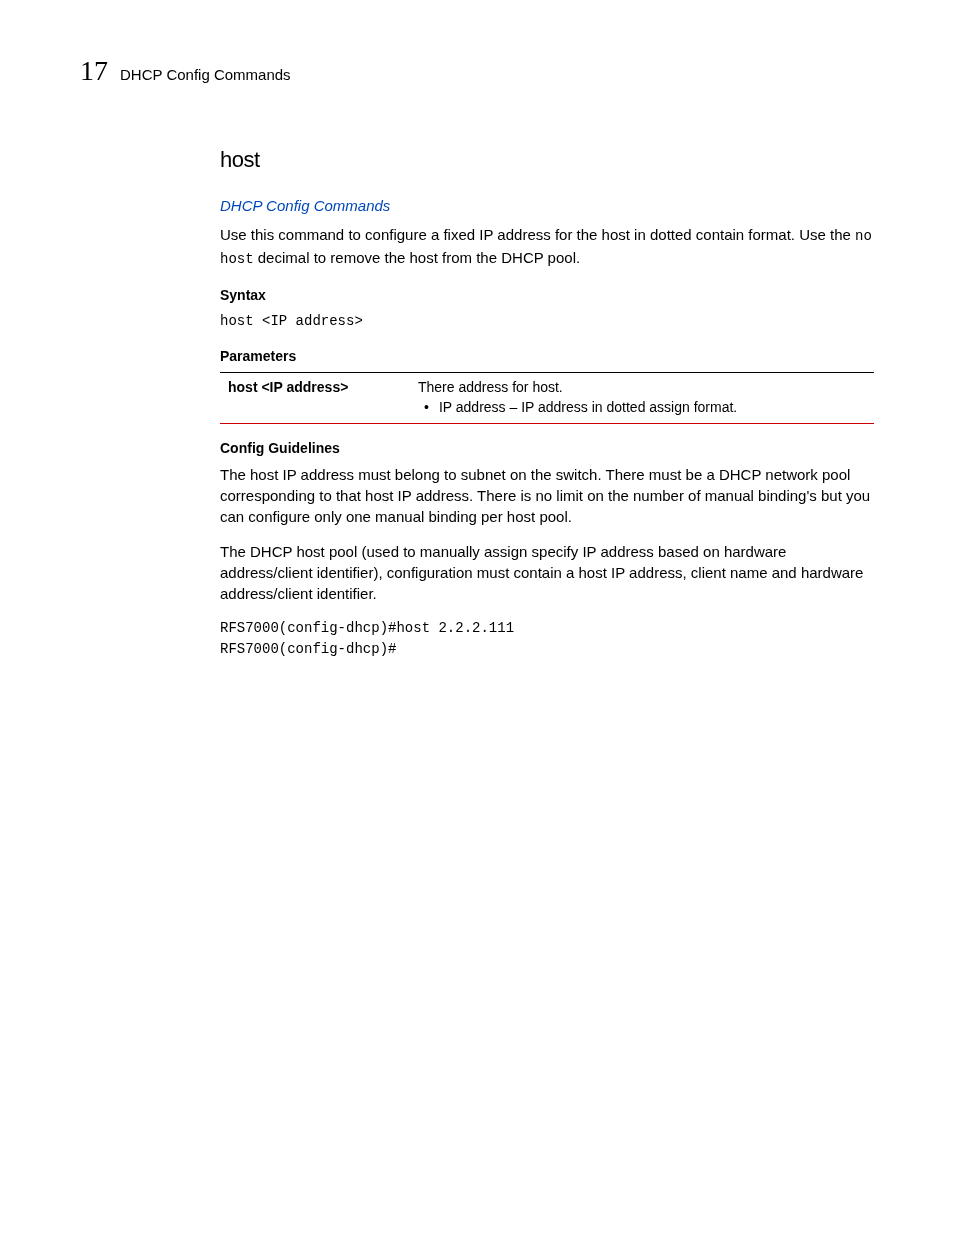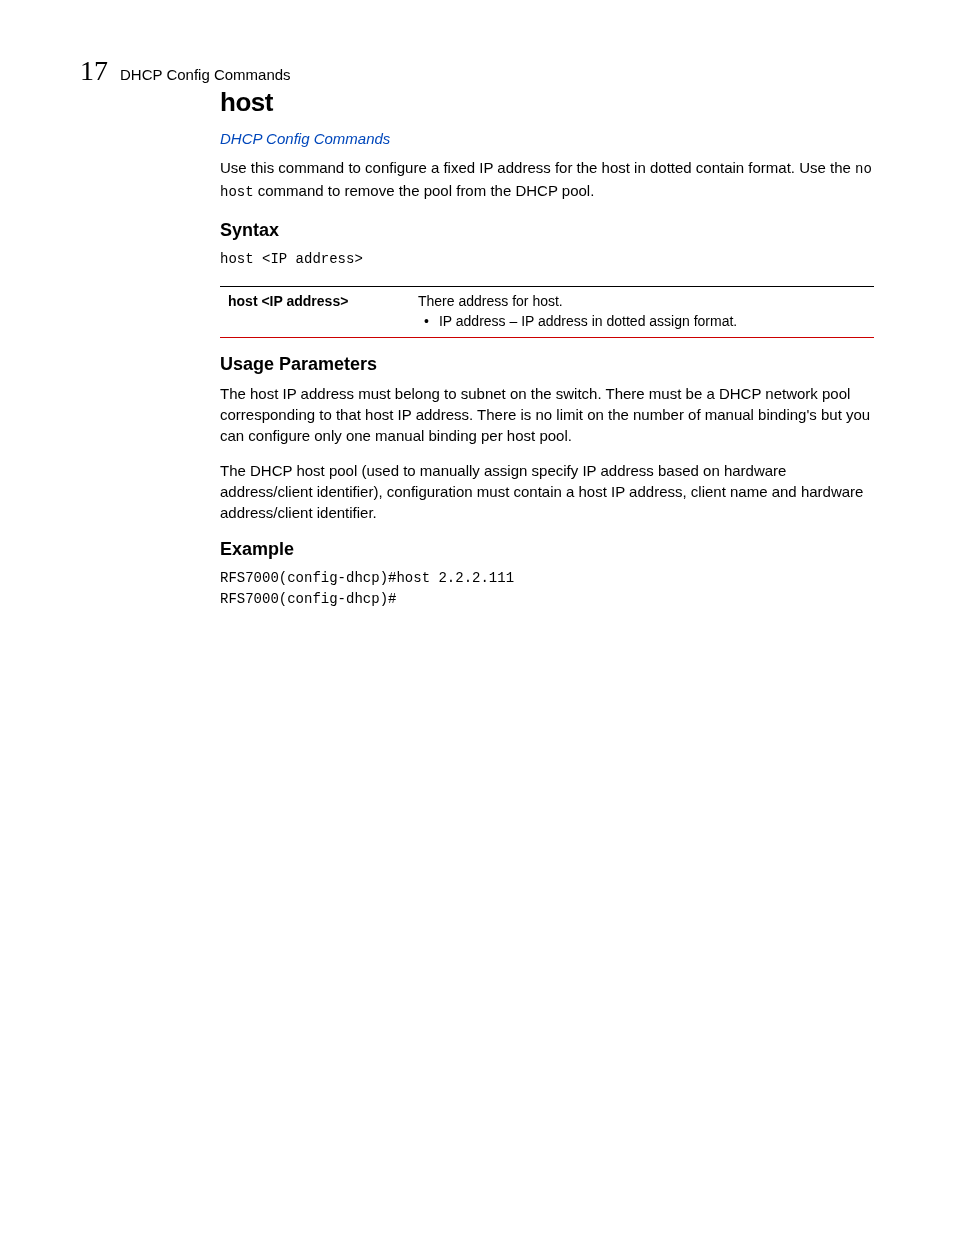--- a/index.html
+++ b/index.html
@@ -11,61 +11,62 @@
       font-family: Arial, Helvetica, sans-serif;
       background: #ffffff;
       width: 954px;
       height: 1235px;
       padding: 55px 80px 60px 80px;
       color: #000;
     }
     .page-header {
       display: flex;
       align-items: baseline;
+      margin-bottom: 60px;
     }
     .chapter-number {
       font-size: 28px;
       font-weight: normal;
       font-family: Georgia, 'Times New Roman', serif;
       margin-right: 12px;
     }
     .chapter-title {
       font-size: 15px;
       font-weight: normal;
     }
     .content {
       margin-left: 140px;
       margin-right: 0;
     }
     .section-title {
-      font-size: 26px;
-      font-weight: bold;
+      font-size: 22px;
+      font-weight: normal;
       font-family: Arial, sans-serif;
-      margin-bottom: 12px;
+      margin-bottom: 24px;
       letter-spacing: -0.5px;
     }
     .link {
       color: #0047bb;
       font-style: italic;
       font-size: 15px;
       display: block;
       margin-bottom: 10px;
     }
     .body-text {
       font-size: 15px;
       line-height: 1.4;
       margin-bottom: 18px;
     }
     .inline-code {
       font-family: 'Courier New', Courier, monospace;
       font-size: 14px;
       text-align: center;
     }
     .subheading {
-      font-size: 18px;
+      font-size: 14px;
       font-weight: bold;
       margin-top: 16px;
       margin-bottom: 8px;
     }
     .code-block {
       font-family: 'Courier New', Courier, monospace;
       font-size: 14px;
       margin-bottom: 16px;
       white-space: pre-wrap;
       line-height: 1.5;
@@ -114,42 +115,42 @@
   <span class="chapter-title">DHCP Config Commands</span>
 </div>
 
 <div class="content">
 
   <h1 class="section-title">host</h1>
 
   <a class="link">DHCP Config Commands</a>
 
   <p class="body-text">
-    <span>Use this command to configure a fixed IP address for the host in dotted contain format. Use the </span><span class="inline-code">no host</span><span> command to remove the pool from the DHCP pool.</span>
+    <span>Use this command to configure a fixed IP address for the host in dotted contain format. Use the </span><span class="inline-code">no host</span><span> decimal to remove the host from the DHCP pool.</span>
   </p>
 
   <div class="subheading">Syntax</div>
   <div class="code-block">host &lt;IP address&gt;</div>
 
+  <div class="subheading">Parameters</div>
   <table class="param-table">
     <tbody>
         <tr>
       <td class="param-name">host &lt;IP address&gt;</td>
       <td>
         <div class="param-desc-row">There address for host.</div>
         <div class="param-bullet">
           <span class="bullet">•</span>
           <span>IP address – IP address in dotted assign format.</span>
         </div>
       </td>
     </tr>
   </tbody>
     </table>
 
-  <div class="subheading">Usage Parameters</div>
+  <div class="subheading">Config Guidelines</div>
   <p class="usage-text">The host IP address must belong to subnet on the switch. There must be a DHCP network pool corresponding to that host IP address. There is no limit on the number of manual binding's but you can configure only one manual binding per host pool.</p>
   <p class="usage-text">The DHCP host pool (used to manually assign specify IP address based on hardware address/client identifier), configuration must contain a host IP address, client name and hardware address/client identifier.</p>
 
-  <div class="subheading">Example</div>
   <div class="code-block">RFS7000(config-dhcp)#host 2.2.2.111
 RFS7000(config-dhcp)#</div>
 
 </div>
 
 </body></html>

